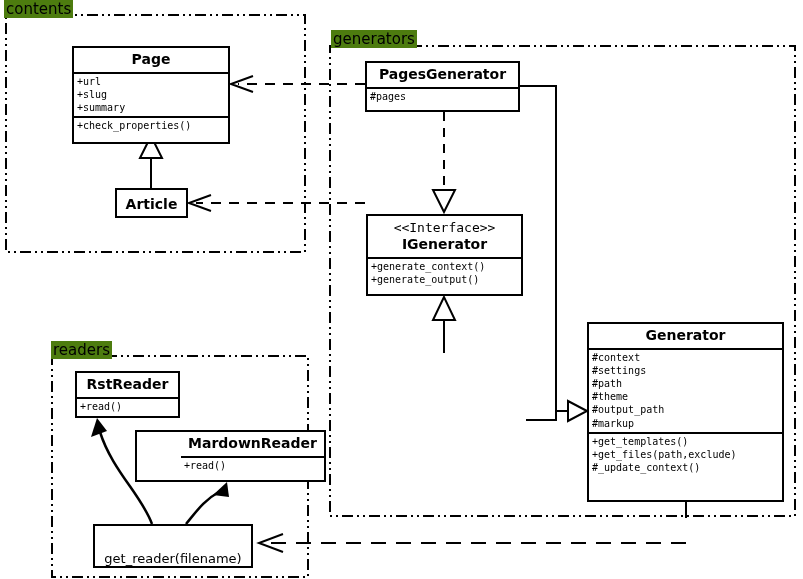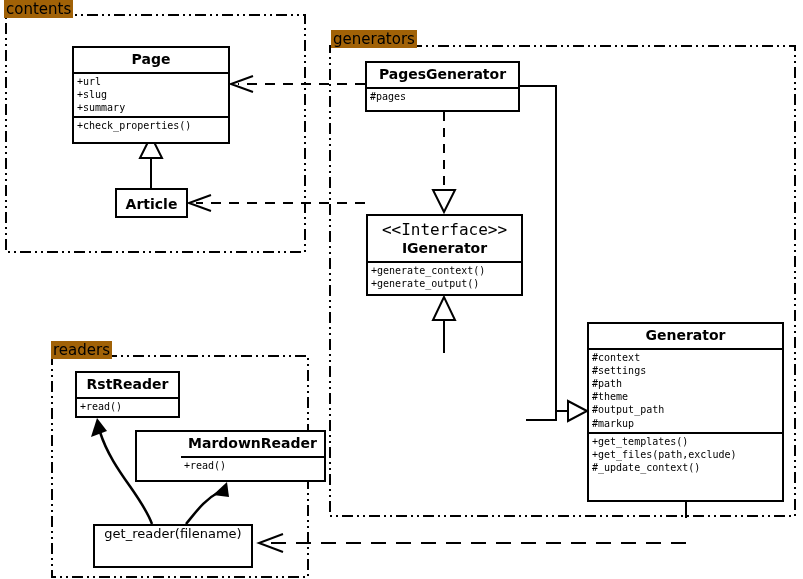--- a/index.html
+++ b/index.html
@@ -22,21 +22,21 @@
     width: 803px;
     height: 579px;
     pointer-events: none;
   }
   .pkg-label {
     position: absolute;
     font-family: "DejaVu Sans", sans-serif;
     font-size: 15px;
     color: #000;
     white-space: nowrap;
-    background: #a16207;
+    background: #4d7c0f;
     padding: 0 2px;
     z-index: 5;
   }
   .uml {
     position: absolute;
     border: 2px solid #000;
     background: #ffffff;
     box-sizing: border-box;
     z-index: 4;
   }
@@ -46,21 +46,21 @@
     font-size: 14px;
     text-align: center;
     padding: 4px 6px 5px 6px;
     line-height: 1.05;
     color: #000;
   }
   .uml .stereo {
     display: block;
     font-family: "DejaVu Sans Mono", monospace;
     font-weight: normal;
-    font-size: 16px;
+    font-size: 13px;
     line-height: 1.25;
     padding-bottom: 1px;
   }
   .uml .sep {
     border-top: 2px solid #000;
   }
   .uml .compartment {
     padding: 1px 0 2px 3px;
   }
   .uml .member {
@@ -69,21 +69,21 @@
     line-height: 1.32;
     color: #000;
     white-space: nowrap;
   }
   .plainbox {
     position: absolute;
     border: 2px solid #000;
     background: #fff;
     box-sizing: border-box;
     display: flex;
-    align-items: flex-start;
+    align-items: flex-end;
     justify-content: center;
     z-index: 4;
   }
   .plainbox span {
     font-family: "DejaVu Sans", sans-serif;
     font-size: 13px;
     color: #000;
   }
 </style>
 </head>

